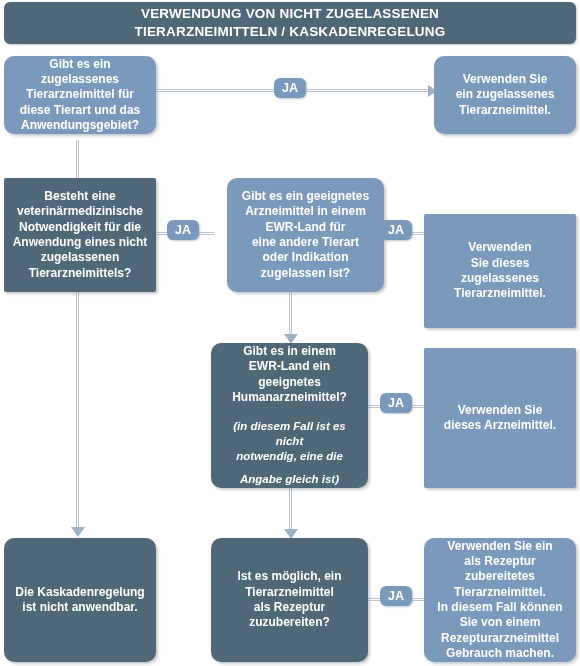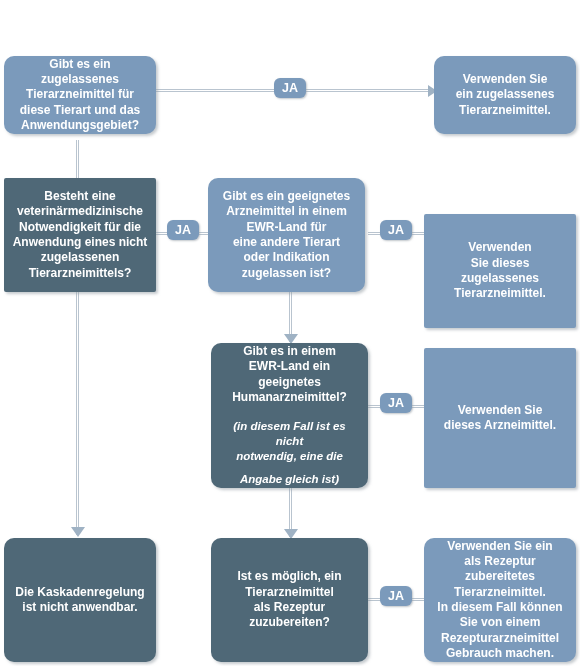--- a/index.html
+++ b/index.html
@@ -131,20 +131,24 @@
     justify-content: center;
     box-shadow: 1px 1px 2px rgba(150,158,166,0.6);
     z-index: 6;
   }
 </style>
 </head>
 <body>
 
 <div id="canvas">
 
+  <div class="title-banner">
+    <span>VERWENDUNG VON NICHT ZUGELASSENEN</span>
+    <span>TIERARZNEIMITTELN / KASKADENREGELUNG</span>
+  </div>
 
   <div class="conn-h" style="left:156px; top:89px; width:280px;"></div>
   <div class="arrow-right" style="left:428px; top:85px;"></div>
 
   <div class="conn-v" style="left:76px; top:140px; height:38px;"></div>
 
   <div class="conn-h" style="left:156px; top:232px; width:58px;"></div>
 
   <div class="conn-h" style="left:368px; top:232px; width:68px;"></div>
   <div class="arrow-right" style="left:428px; top:228px;"></div>
@@ -187,21 +191,21 @@
     <span class="line">Notwendigkeit für die</span>
     <span class="line">Anwendung eines nicht</span>
     <span class="line">zugelassenen</span>
     <span class="line">Tierarzneimittels?</span>
   </div>
 
   <div class="ja" style="left:167px; top:220px;">
     <span>JA</span>
   </div>
 
-  <div class="node blue round" style="left:208px; top:178px; width:157px; height:114px;">
+  <div class="node blue round" style="left:227px; top:178px; width:157px; height:114px;">
     <span class="line">Gibt es ein geeignetes</span>
     <span class="line">Arzneimittel in einem</span>
     <span class="line">EWR-Land für</span>
     <span class="line">eine andere Tierart</span>
     <span class="line">oder Indikation</span>
     <span class="line">zugelassen ist?</span>
   </div>
 
   <div class="ja" style="left:380px; top:220px;">
     <span>JA</span>

